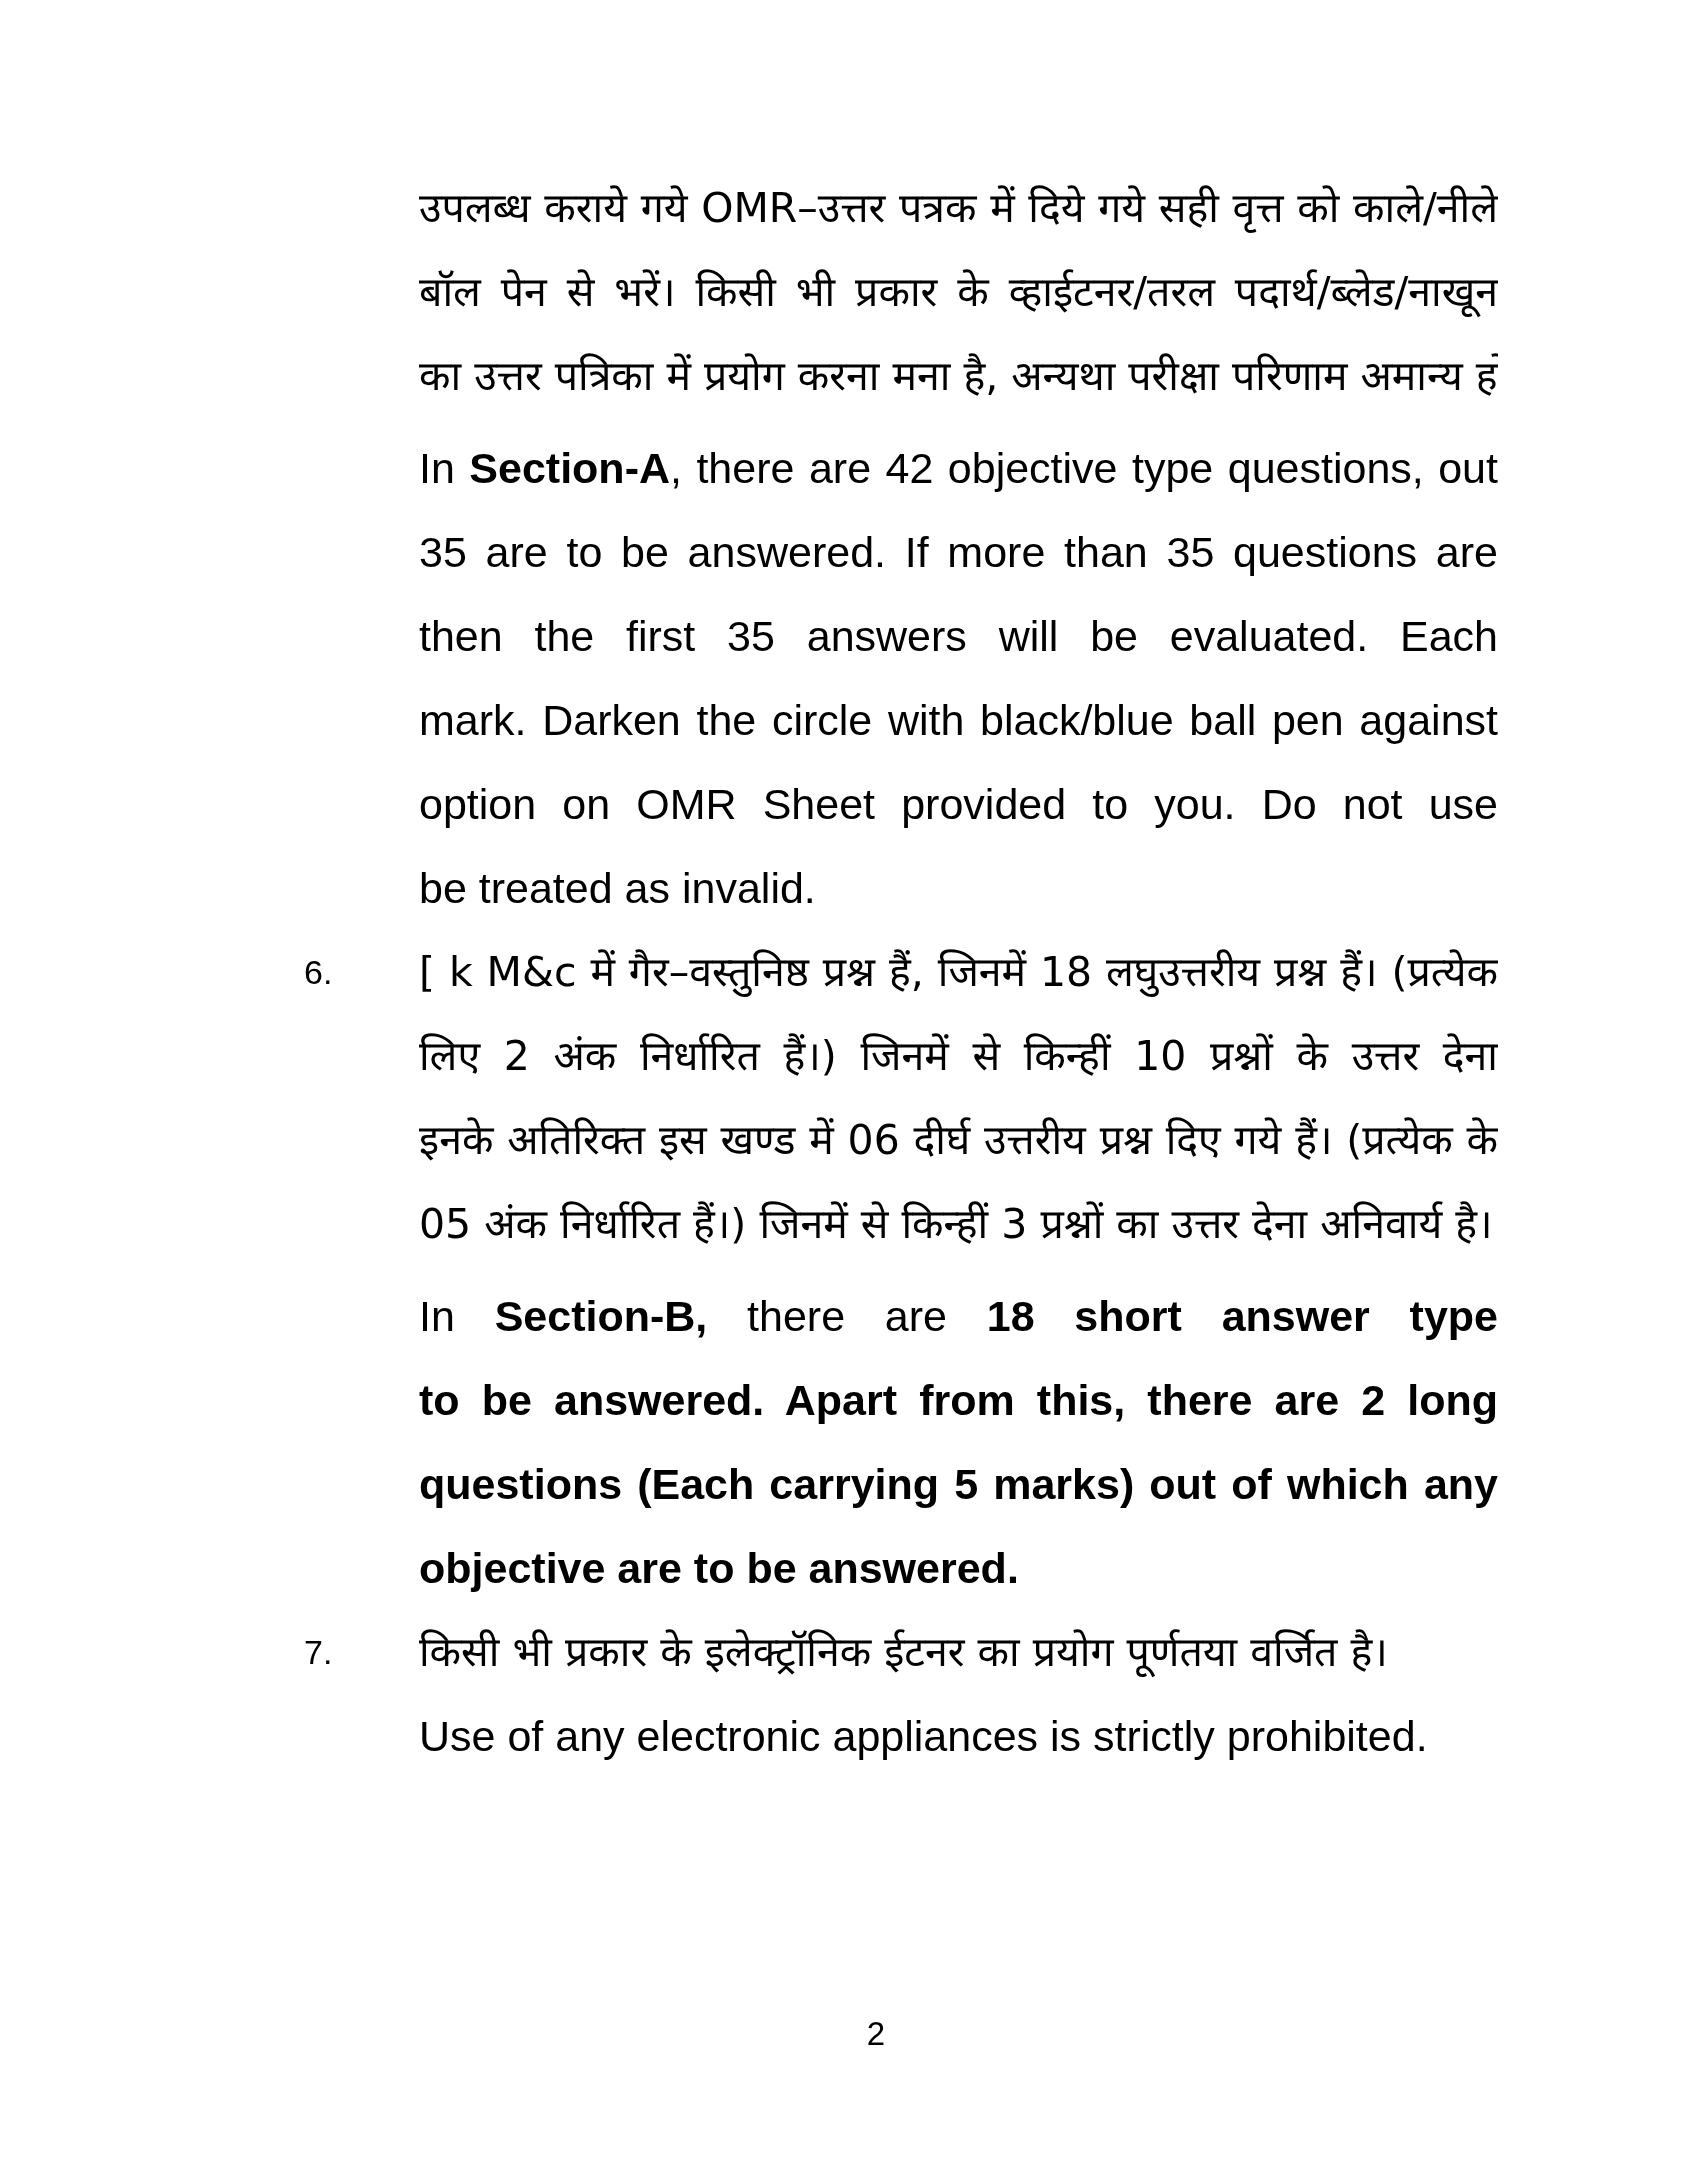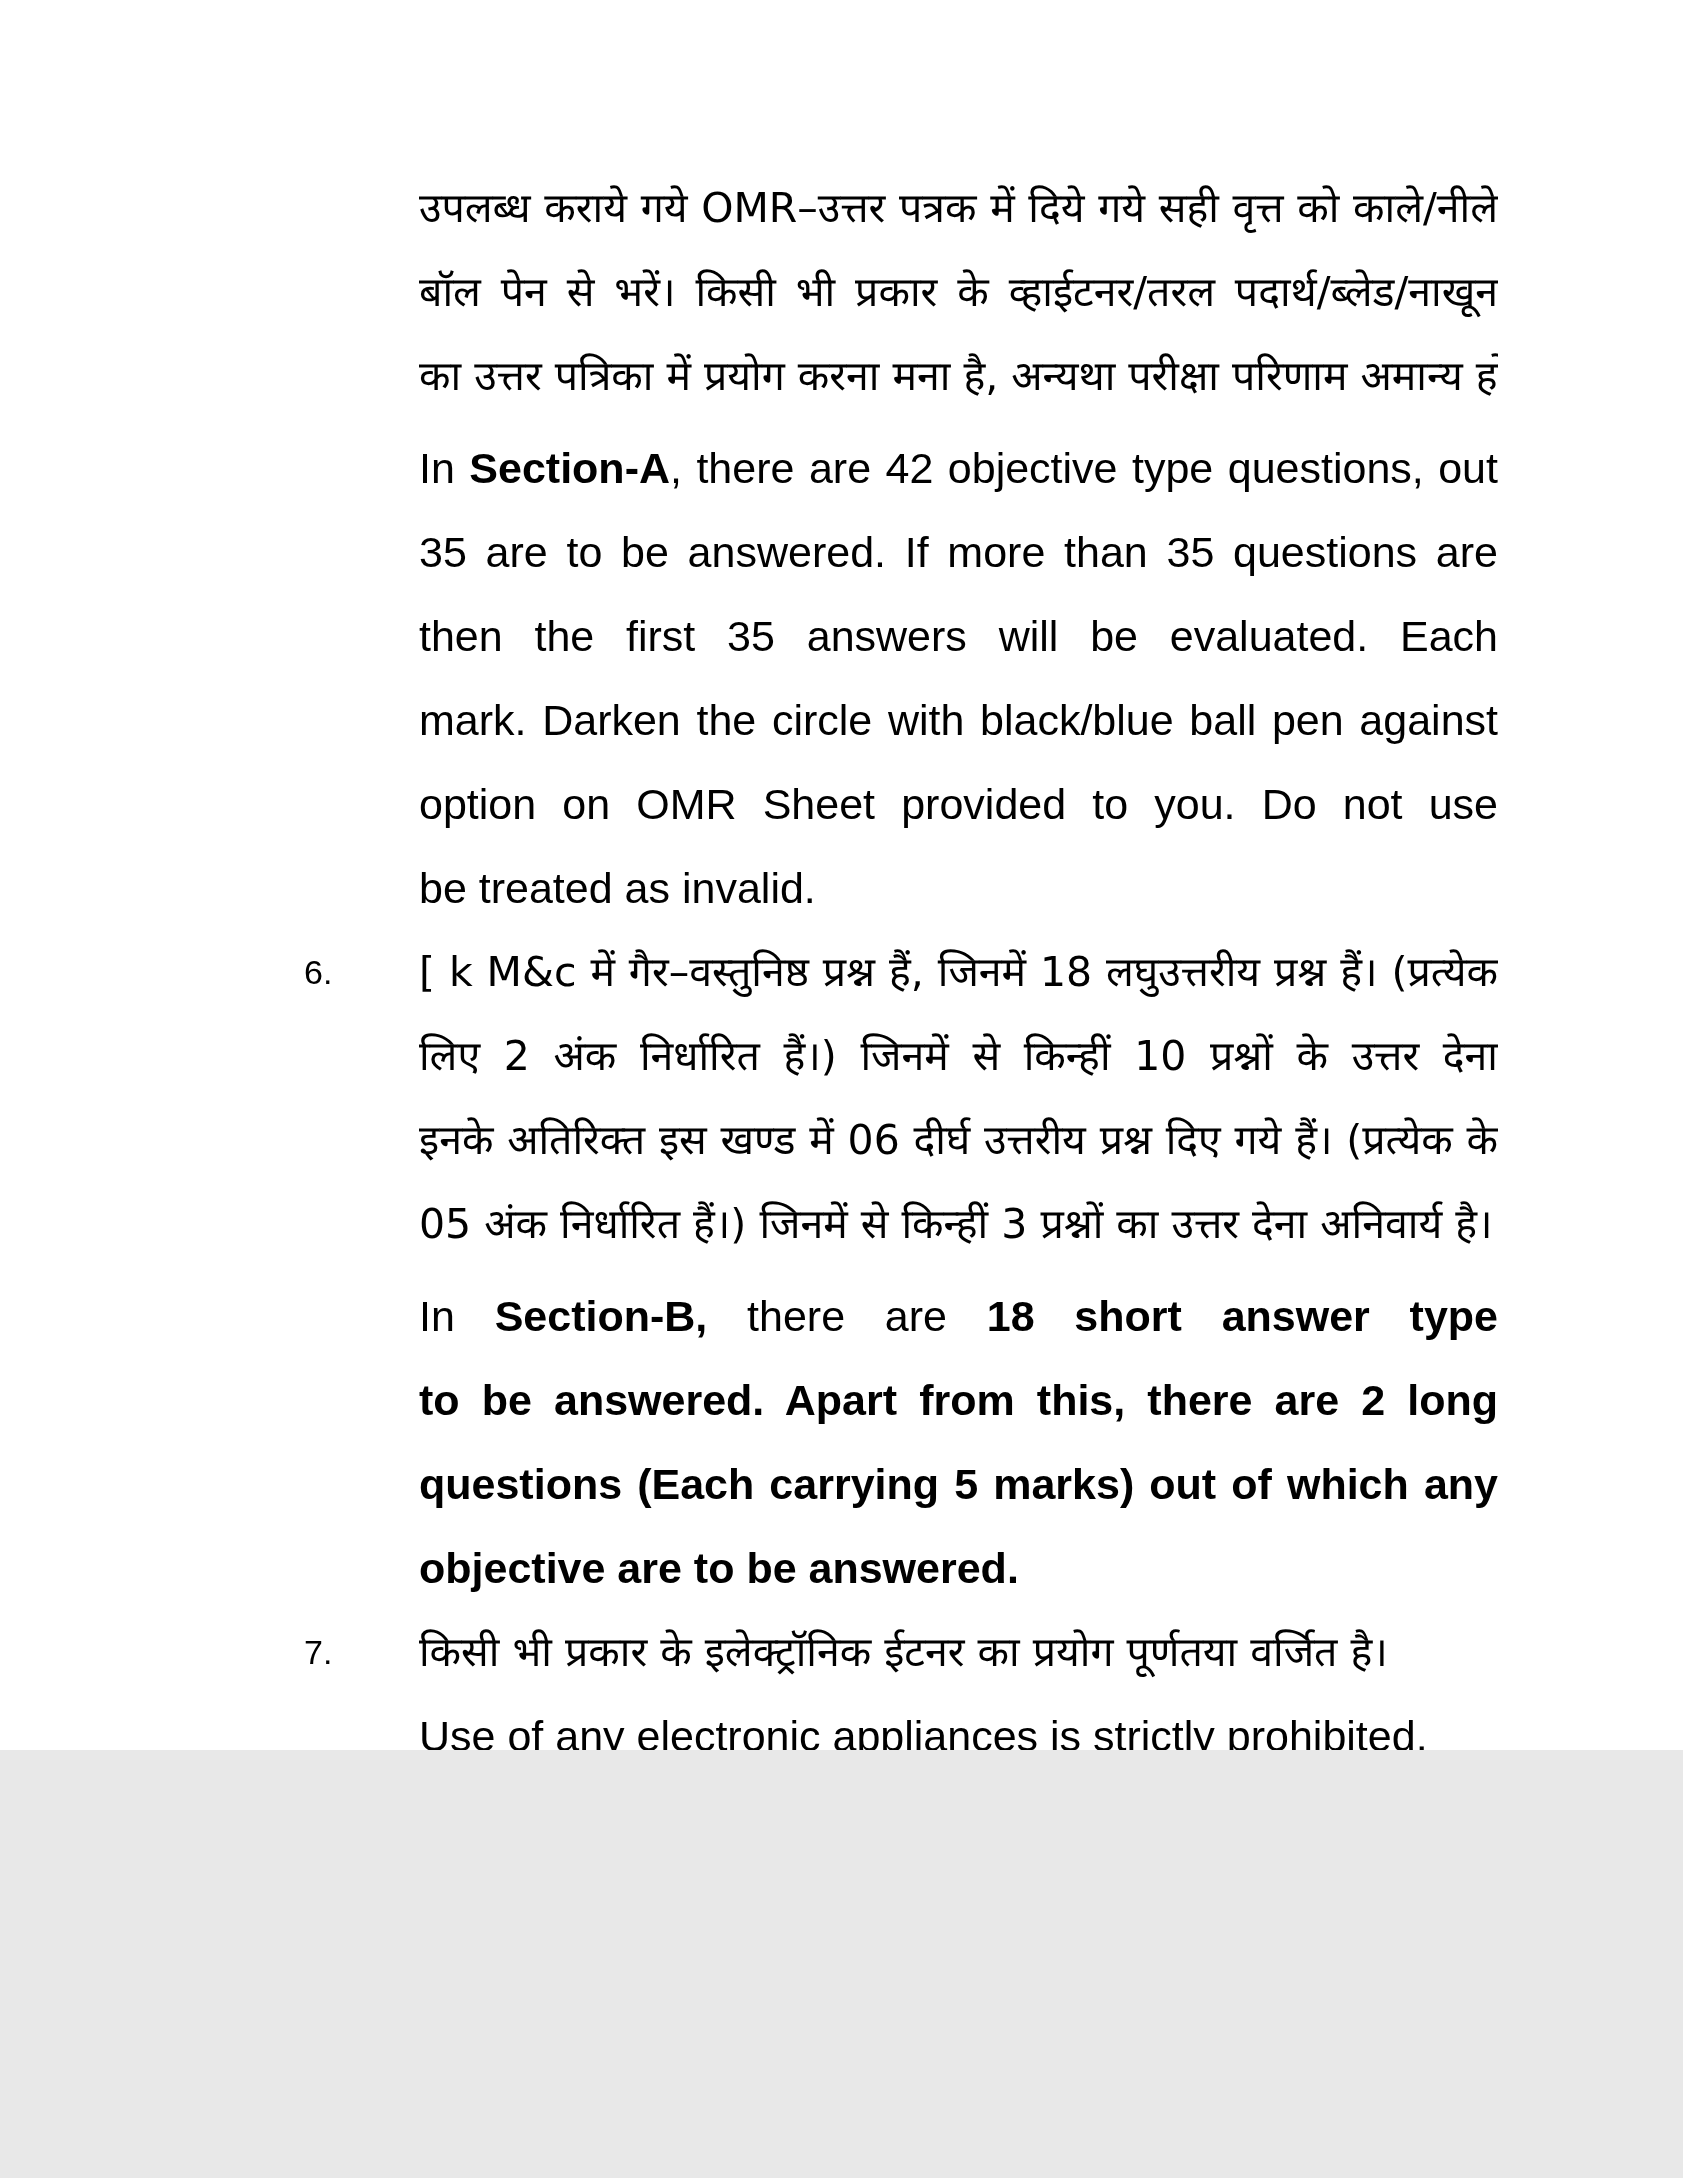--- a/index.html
+++ b/index.html
@@ -3,21 +3,21 @@
 <meta charset="utf-8">
 <style>
   html, body {
     margin: 0;
     padding: 0;
     background: #e8e8e8;
   }
   .page {
     position: relative;
     width: 1683px;
-    height: 1750px;
+    height: 2178px;
     background: #ffffff;
     color: #000000;
     overflow: hidden;
     font-family: "Liberation Sans", sans-serif;
   }
   .content {
     position: absolute;
     top: 166px;
     left: 0;
     right: 0;

